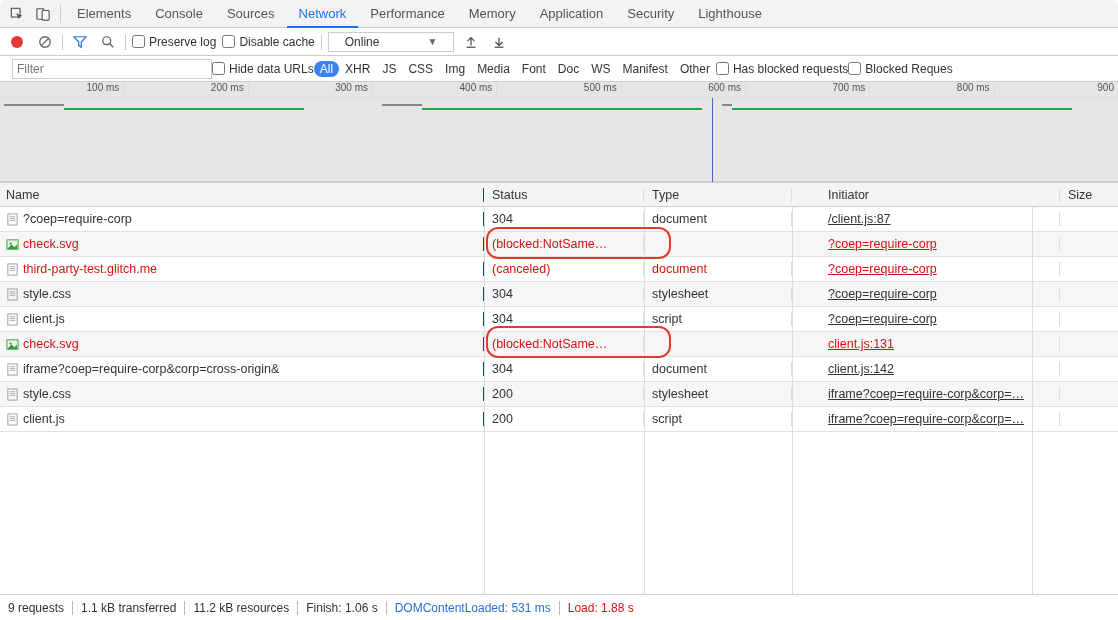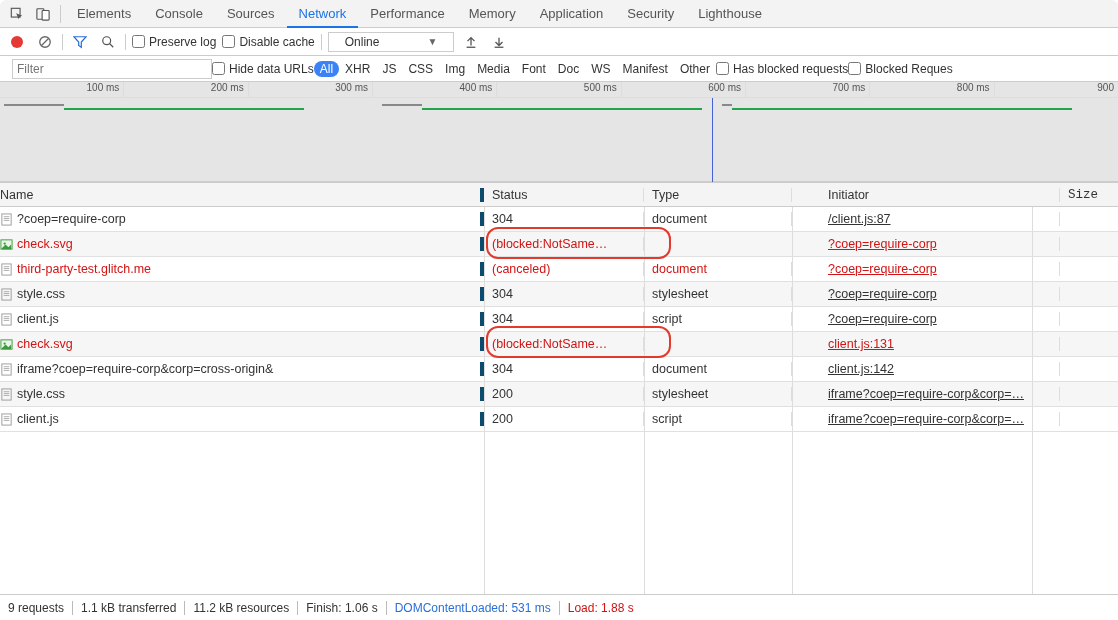--- a/index.html
+++ b/index.html
@@ -140,25 +140,25 @@
   align-items:center;
   border-bottom:1px solid #e0e0e0;
   font-size:12.5px;
 }
 .tbl-head {
   background:#f4f4f4;
   font-weight:500;
   border-bottom:1px solid #ccc;
   border-top:1px solid #ccc;
 }
-.col-name { width:484px; padding-left:0; border-right:4px solid #0c4a6e; display:flex; align-items:center; gap:4px; overflow:hidden; white-space:nowrap; text-overflow:ellipsis;}
+.col-name { width:484px; padding-left:6px; border-right:1px solid #0c4a6e; display:flex; align-items:center; gap:4px; overflow:hidden; white-space:nowrap; text-overflow:ellipsis;}
 .col-status { width:160px; padding-left:8px; border-right:1px solid #ddd; overflow:hidden; white-space:nowrap; text-overflow:ellipsis;}
 .col-type { width:148px; padding-left:8px; border-right:1px solid #ddd; }
 .col-init { width:240px; padding-left:8px; border-right:1px solid #ddd; overflow:hidden; white-space:nowrap; text-overflow:ellipsis;margin-left:28px;}
-.col-size { flex:1; padding-left:8px;font-family:Liberation Mono, monospace; }
+.col-size { flex:1; padding-left:8px; }
 .tbl-body { overflow:auto; flex:1; position:relative; }
 .tbl-row:nth-child(even){ background:#f6f6f6; }
 .tbl-row.err { color:#d11313; }
 .tbl-row .initiator { text-decoration: underline; color: inherit; }
 .tbl-row.err .initiator { color:#d11313; }
 .file-icon { width:13px; height:13px; flex-shrink:0; }
 
 
 .status-highlight {
   position:absolute;

